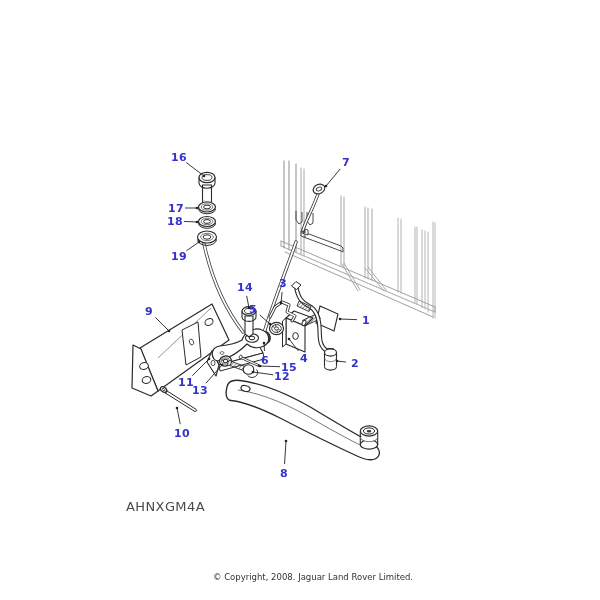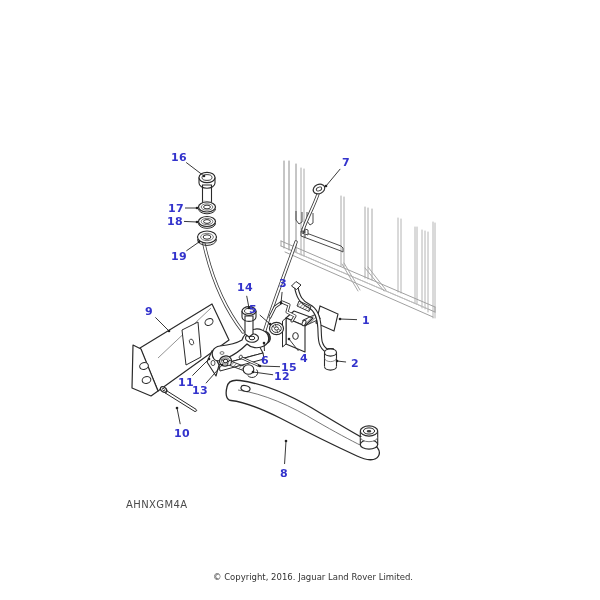--- a/index.html
+++ b/index.html
@@ -1,19 +1,19 @@
 <!DOCTYPE html>
 <html><head>
 <meta charset="utf-8">
 <style>
   html,body{margin:0;padding:0;background:#fff;}
   #stage{position:relative;width:600px;height:600px;background:#fff;overflow:hidden;
          font-family:"DejaVu Sans","Liberation Sans",sans-serif;}
   #art{position:absolute;left:0;top:0;}
-  .code-text{position:absolute;left:126px;top:499px;font-size:10px;color:#4a4a4a;letter-spacing:.4px;}
+  .code-text{position:absolute;left:126px;top:499px;font-size:13px;color:#4a4a4a;letter-spacing:.4px;}
   .footer-text{position:absolute;left:26px;top:572px;width:574px;text-align:center;
                font-size:8.5px;color:#333;}
   .callout-num{font-family:"DejaVu Sans","Liberation Sans",sans-serif;font-weight:bold;
                font-size:11px;letter-spacing:.3px;cursor:pointer;}
 </style>
 </head>
 <body>
 
 <div id="stage">
 
@@ -250,15 +250,15 @@
         <line x1="183.9907168618927" y1="221.40866894826786" x2="197" y2="222" stroke="#222222" stroke-width="0.9"></line>
         <circle cx="197" cy="222" r="1.3" fill="#222222"></circle>
         <text x="175" y="225" text-anchor="middle" class="callout-num" fill="#3333cc">18</text>
         <line x1="186.37308728467136" y1="250.83883890073005" x2="199" y2="242" stroke="#222222" stroke-width="0.9"></line>
         <circle cx="199" cy="242" r="1.3" fill="#222222"></circle>
         <text x="179" y="260" text-anchor="middle" class="callout-num" fill="#3333cc">19</text>
       </g>
 </svg>
 
 <div class="code-text">AHNXGM4A</div>
-<div class="footer-text">© Copyright, 2016. Jaguar Land Rover Limited.</div>
+<div class="footer-text">© Copyright, 2008. Jaguar Land Rover Limited.</div>
 
 </div>
 
 </body></html>

